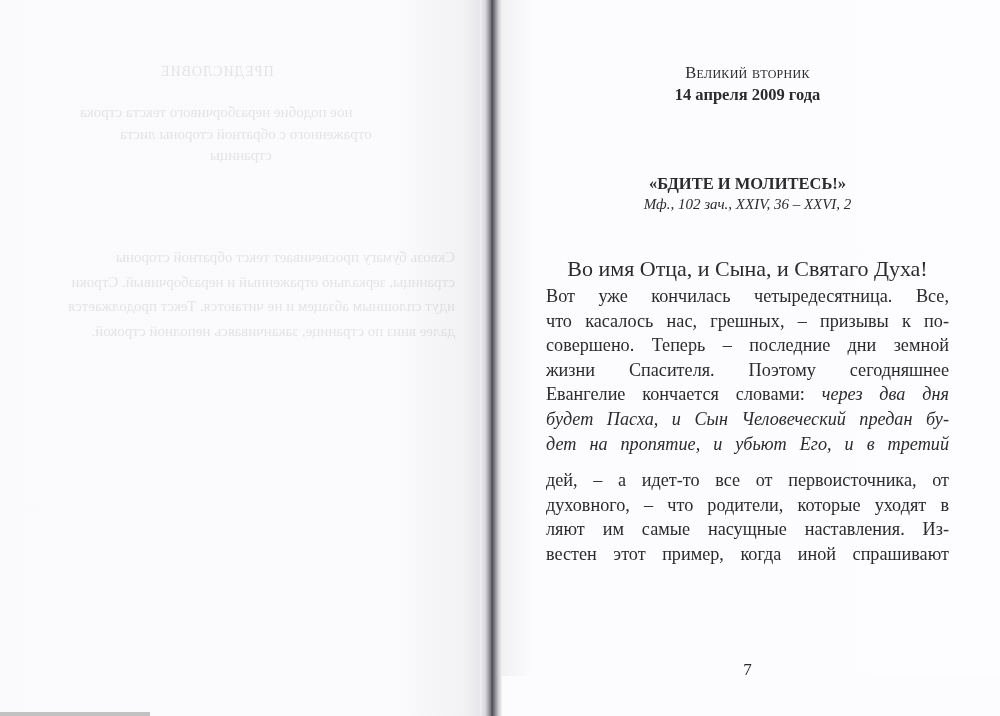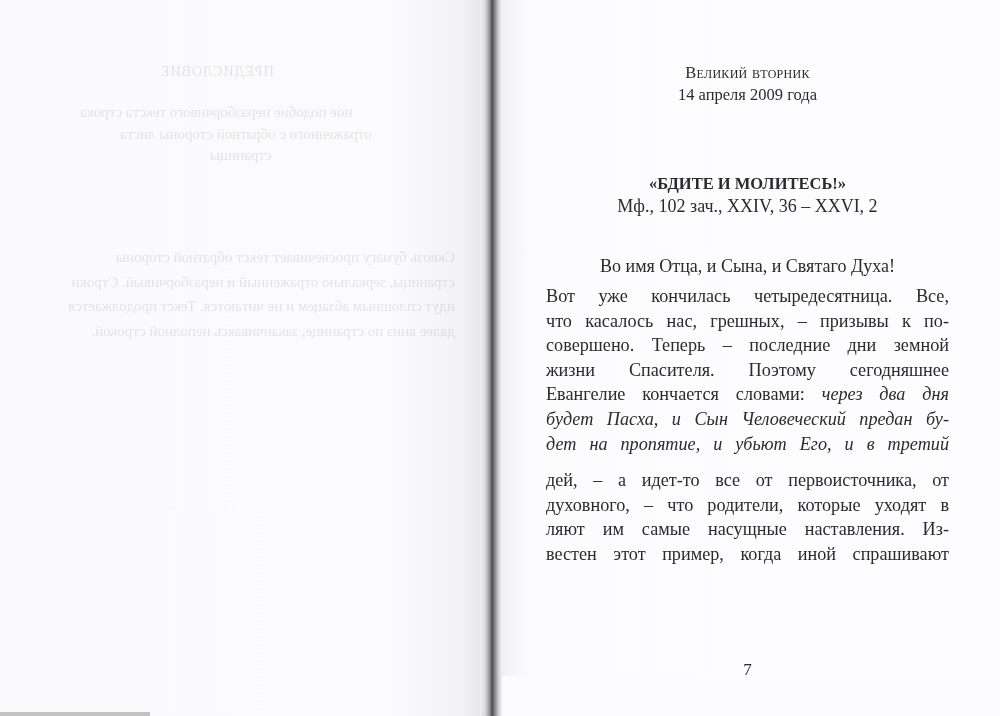--- a/index.html
+++ b/index.html
@@ -85,36 +85,38 @@
     top: 63px;
     font-family: "Liberation Serif", serif;
     font-size: 16.5px;
     font-variant: small-caps;
     letter-spacing: 0.3px;
   }
   .day-date {
     top: 85px;
     font-family: "Liberation Serif", serif;
     font-size: 16.5px;
+    font-weight: bold;
   }
   .sermon-title {
     top: 174px;
     font-family: "Liberation Serif", serif;
     font-size: 16.5px;
     font-weight: bold;
   }
   .sermon-ref {
     top: 196px;
     font-family: "Liberation Serif", serif;
-    font-size: 18px;
+    font-style: italic;
+    font-size: 15px;
   }
   .invocation {
     top: 256px;
     font-family: "Liberation Serif", serif;
-    font-size: 18px;
+    font-size: 22px;
   }
   .body-text {
     position: absolute;
     left: 0;
     top: 284px;
     width: 403px;
     font-family: "Liberation Serif", serif;
     font-size: 18.2px;
     line-height: 24.6px;
     text-align: justify;

